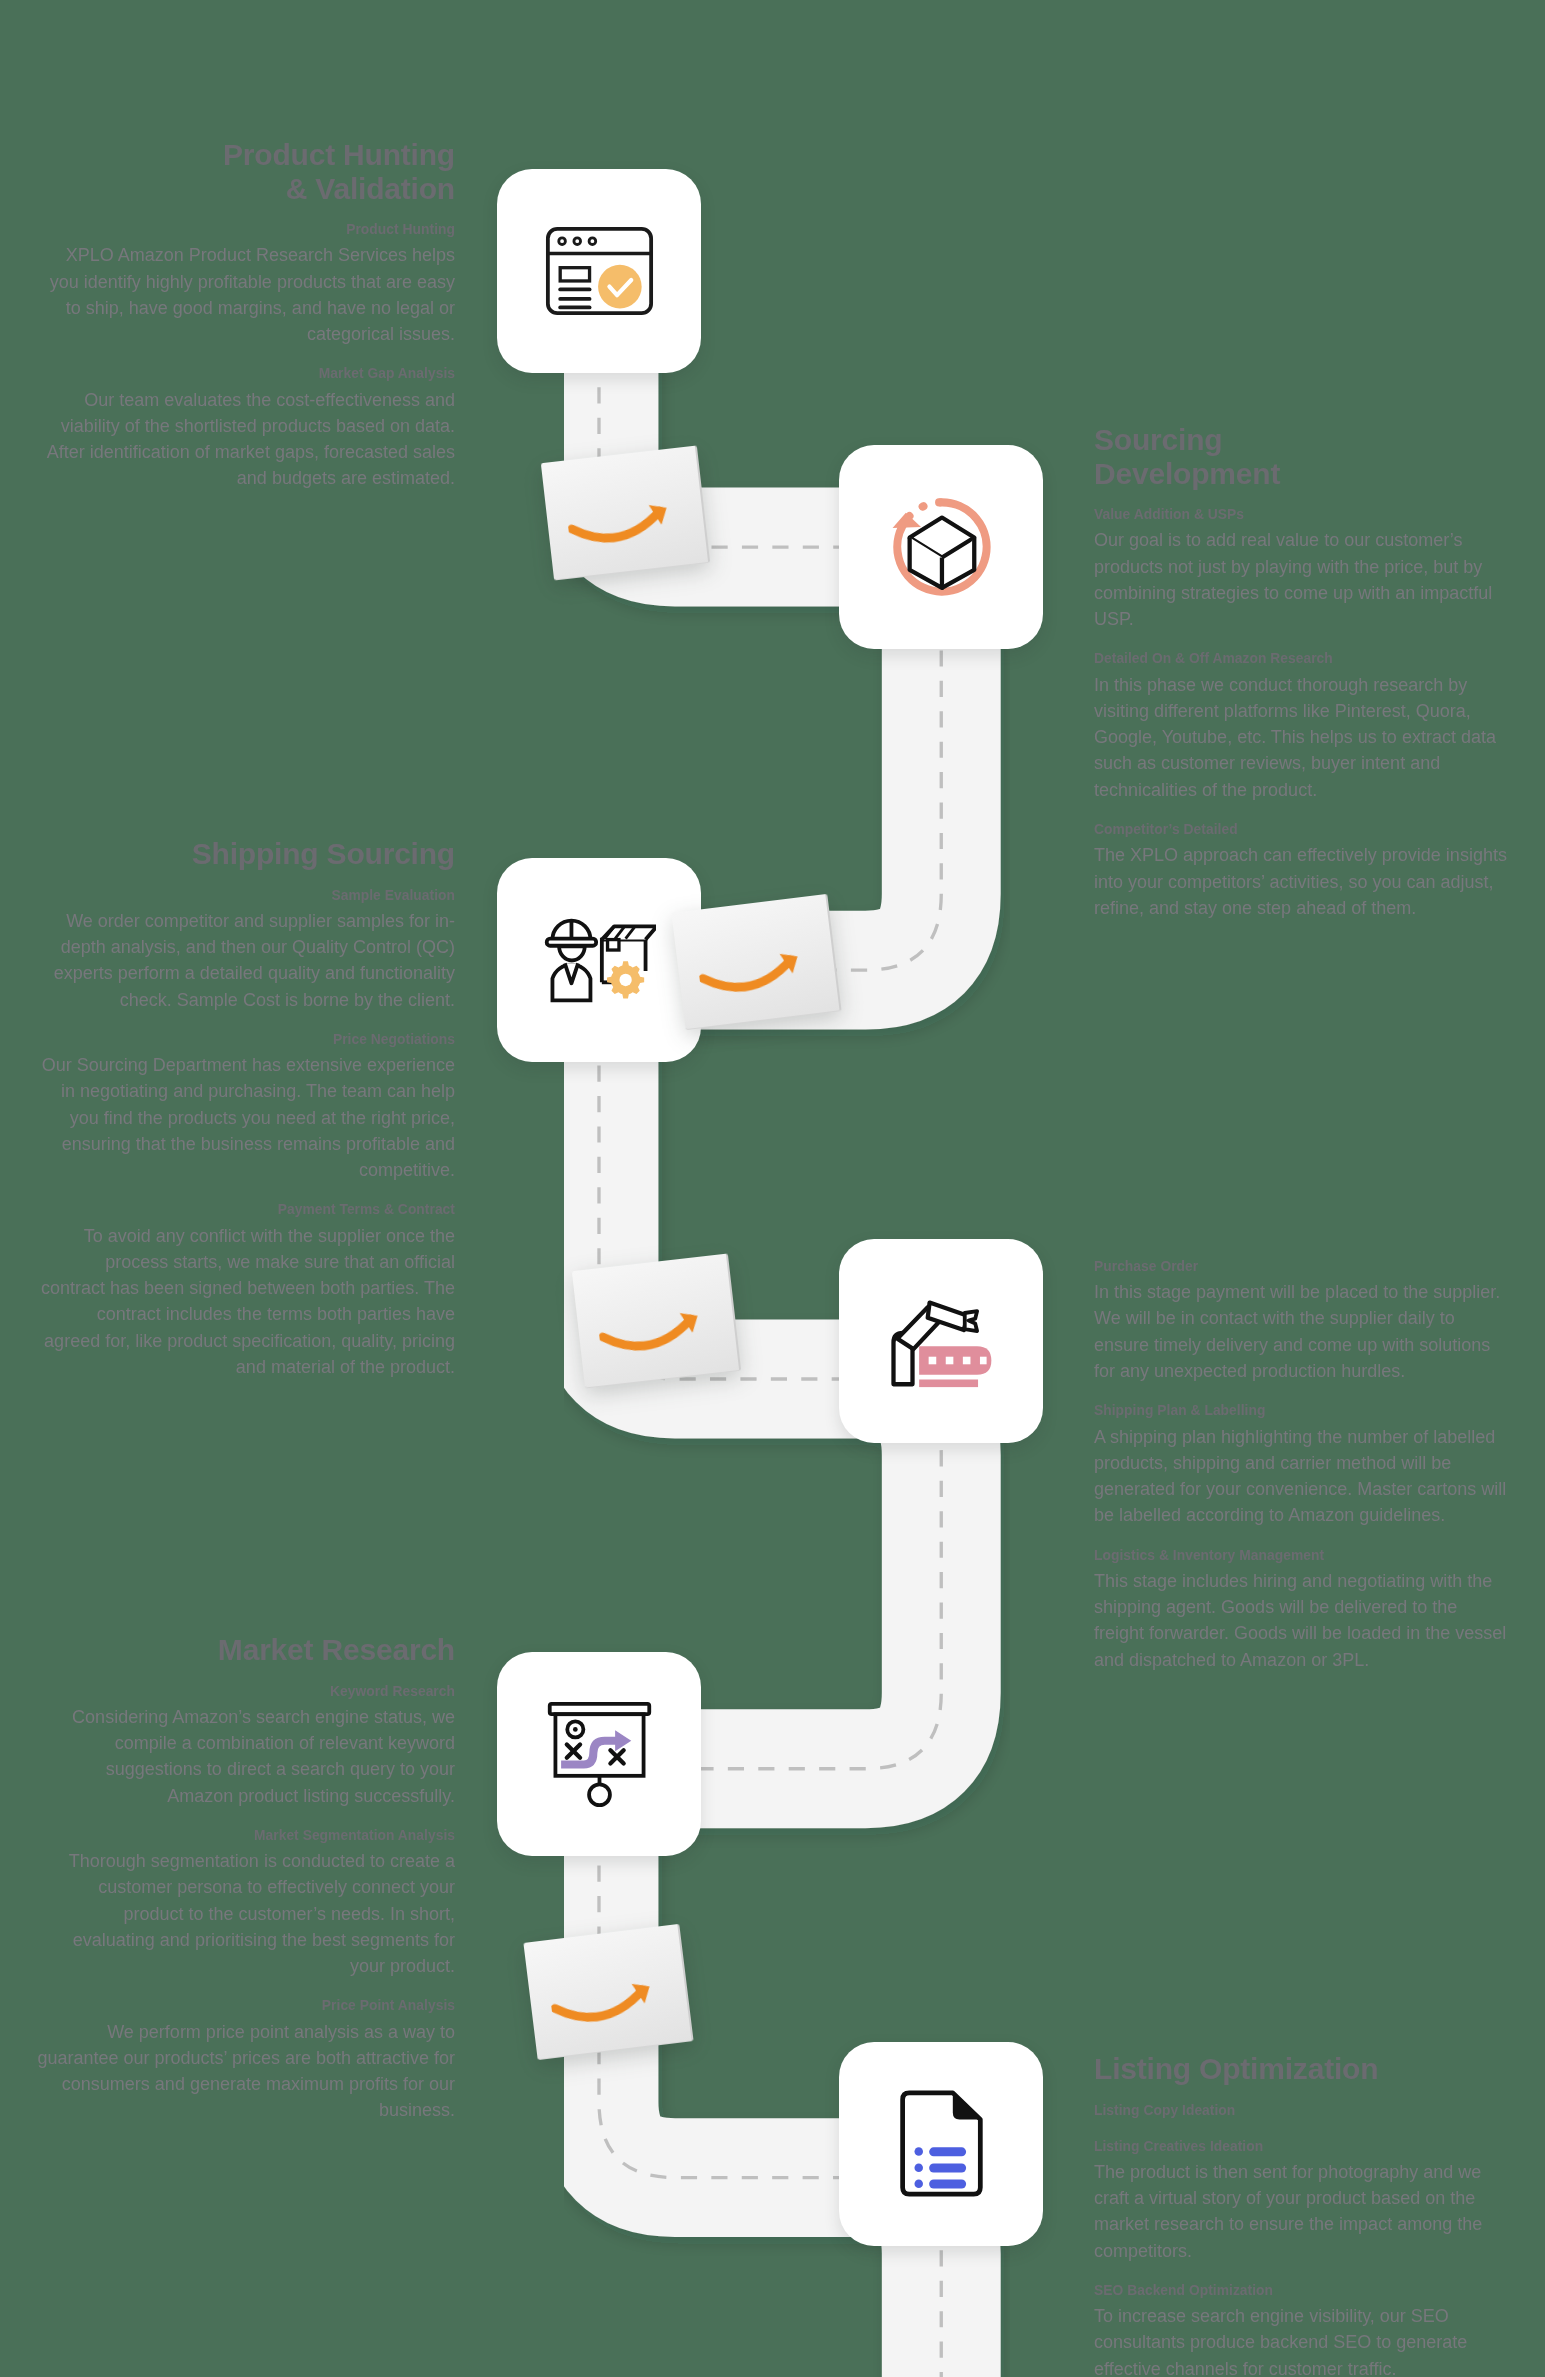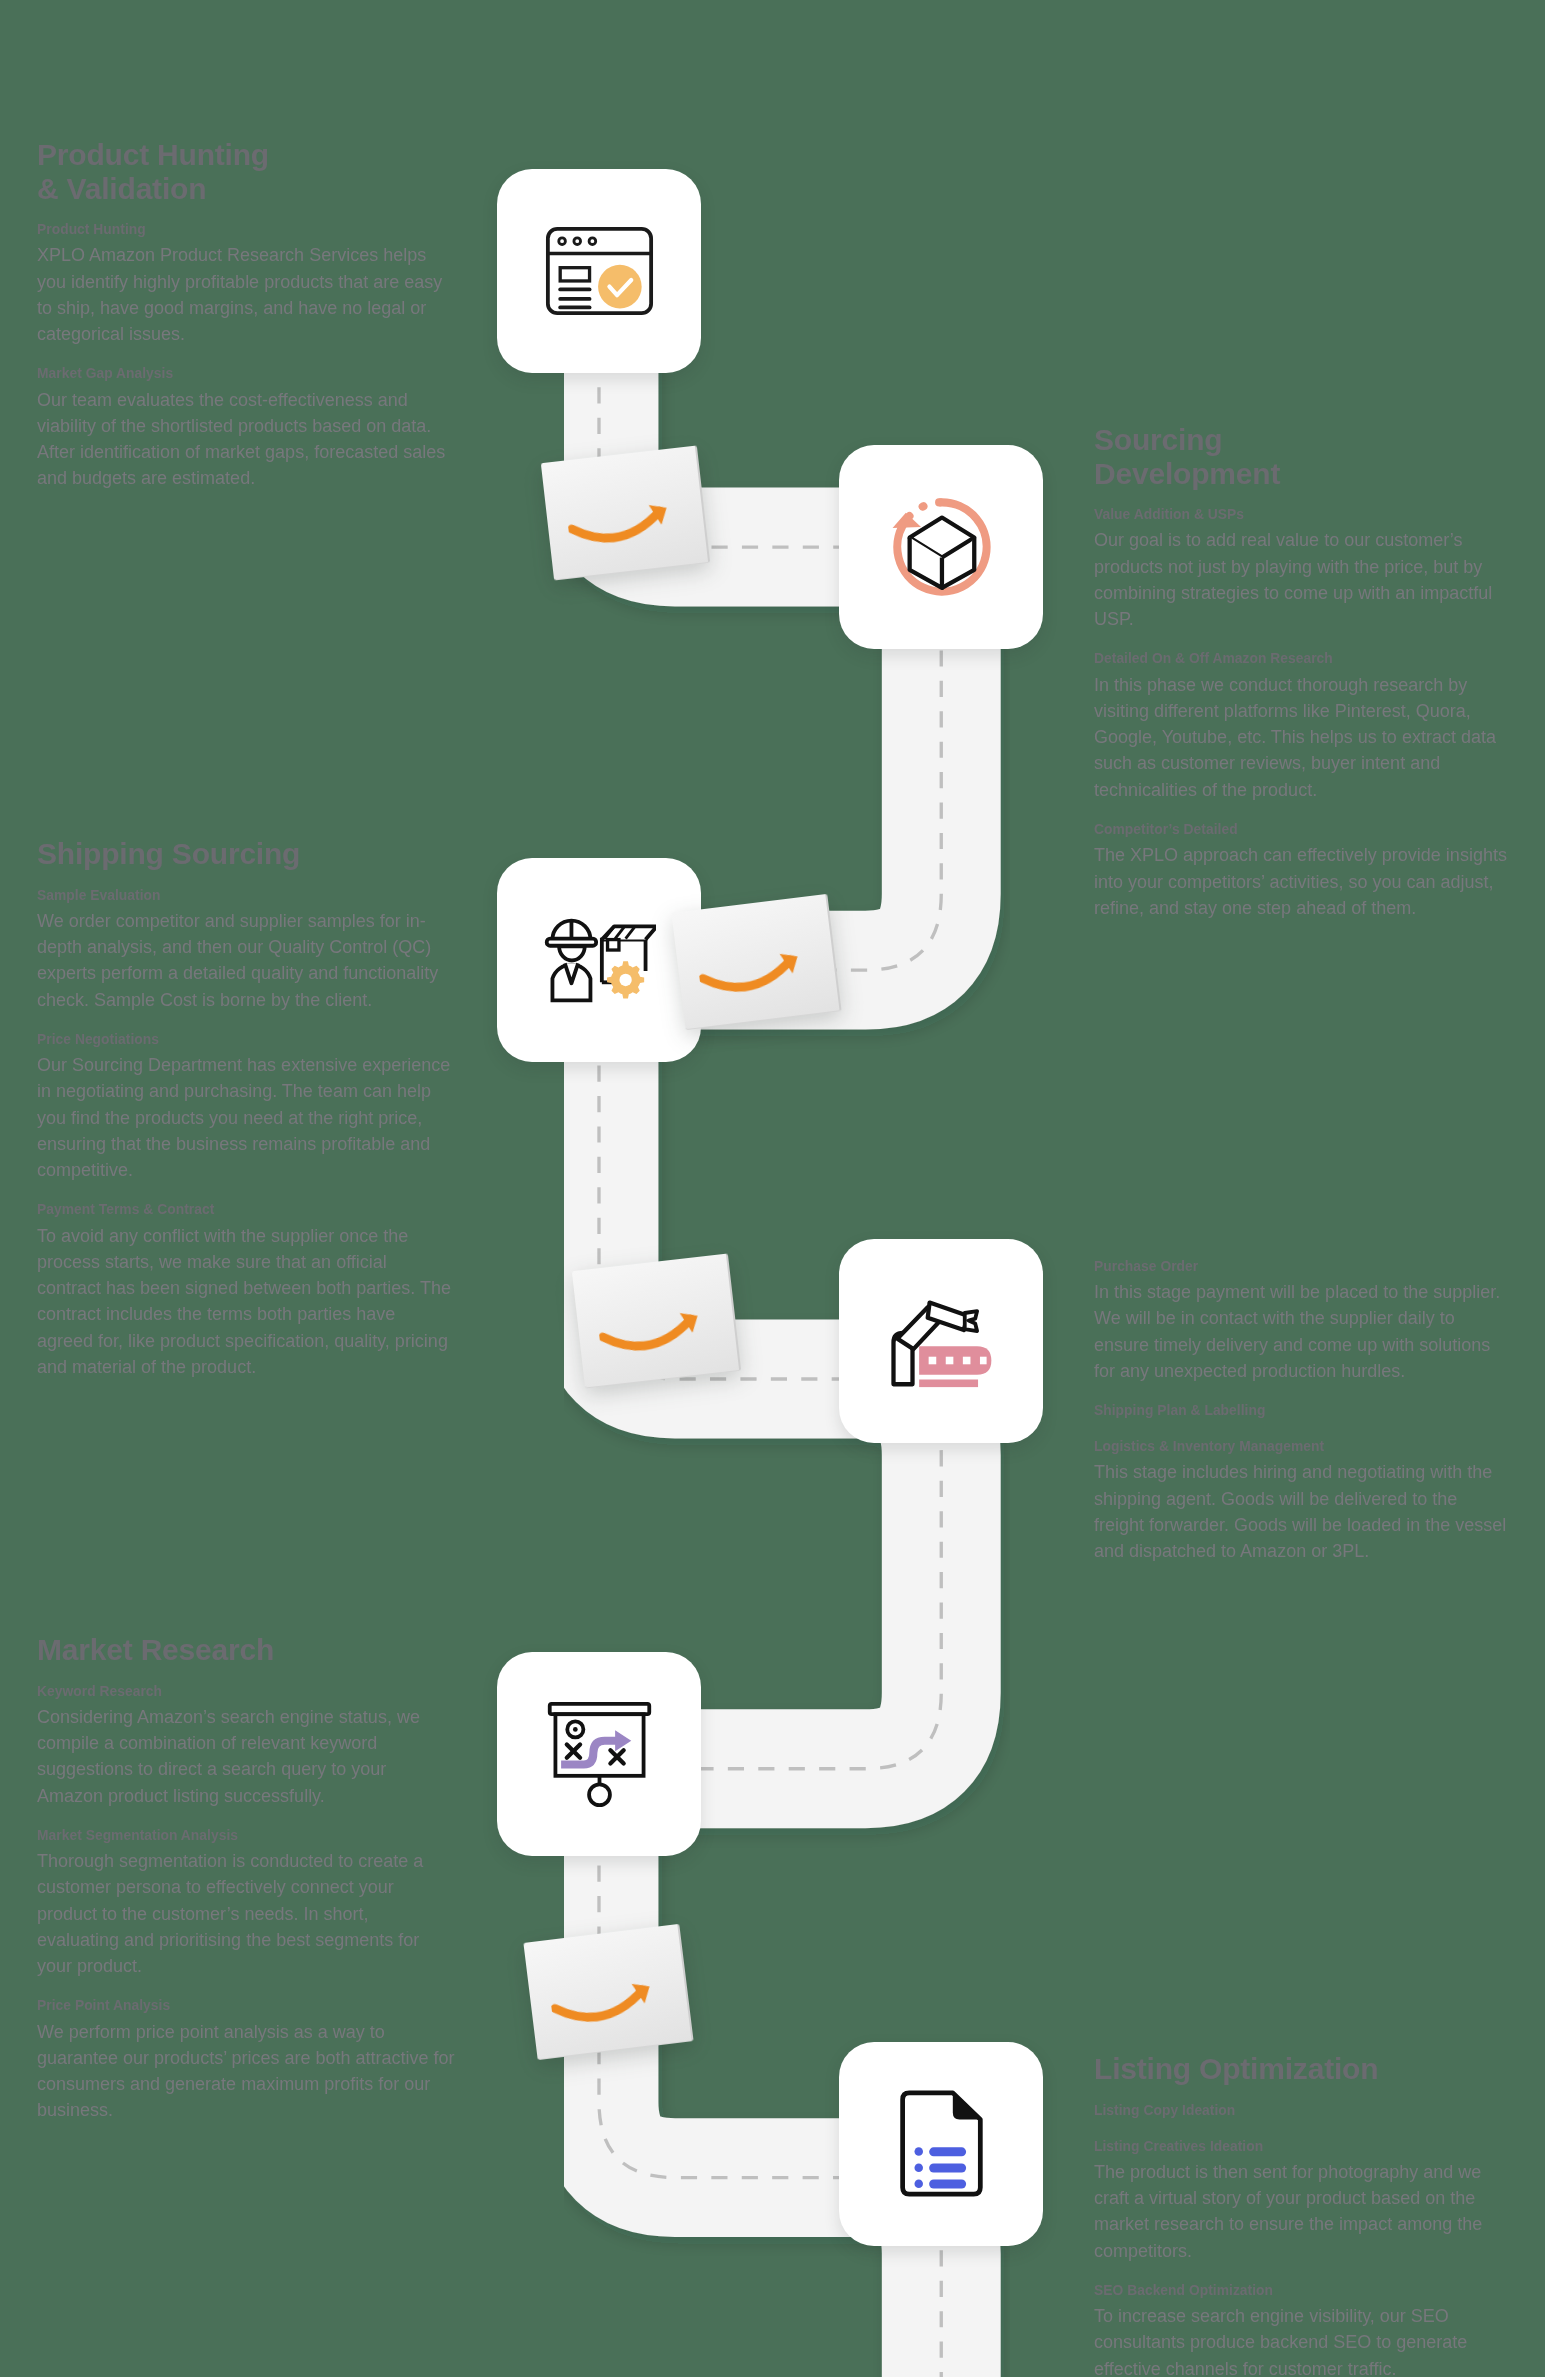--- a/index.html
+++ b/index.html
@@ -46,21 +46,21 @@
     color: #6b6b70;
     margin-bottom: 3.3px;
     letter-spacing: 0.05px;
   }
   .block-body {
     font-size: 18px;
     line-height: 1.46;
     color: #77777c;
   }
 
-  .left  { width: 418px; }
+  .left  { width: 418px; text-align: right; }
   .right { width: 418px; }
 
   
   #sec-hunting      { left: 37px;  top: 138px;  }
   #sec-development  { left: 1094px; top: 423px;  }
   #sec-sourcing     { left: 37px;  top: 837px; }
   #sec-order        { left: 1094px; top: 1258px; }
   #sec-market       { left: 37px;  top: 1633px; }
   #sec-listing      { left: 1094px; top: 2052px; }
 
@@ -380,20 +380,21 @@
   </div>
 </div>
 
 <div class="section right" id="sec-order">
   <div class="block">
     <div class="block-head">Purchase Order</div>
     <div class="block-body">In this stage payment will be placed to the supplier. We will be in contact with the supplier daily to ensure timely delivery and come up with solutions for any unexpected production hurdles.</div>
   </div>
   <div class="block">
     <div class="block-head">Shipping Plan &amp; Labelling</div>
+    <div class="block-body">A shipping plan highlighting the number of labelled products, shipping and carrier method will be generated for your convenience. Master cartons will be labelled according to Amazon guidelines.</div>
   </div>
   <div class="block">
     <div class="block-head">Logistics &amp; Inventory Management</div>
     <div class="block-body">This stage includes hiring and negotiating with the shipping agent. Goods will be delivered to the freight forwarder. Goods will be loaded in the vessel and dispatched to Amazon or 3PL.</div>
   </div>
 </div>
 
 <div class="section left" id="sec-market">
   <div class="section-title">
     <div>Market Research</div>

